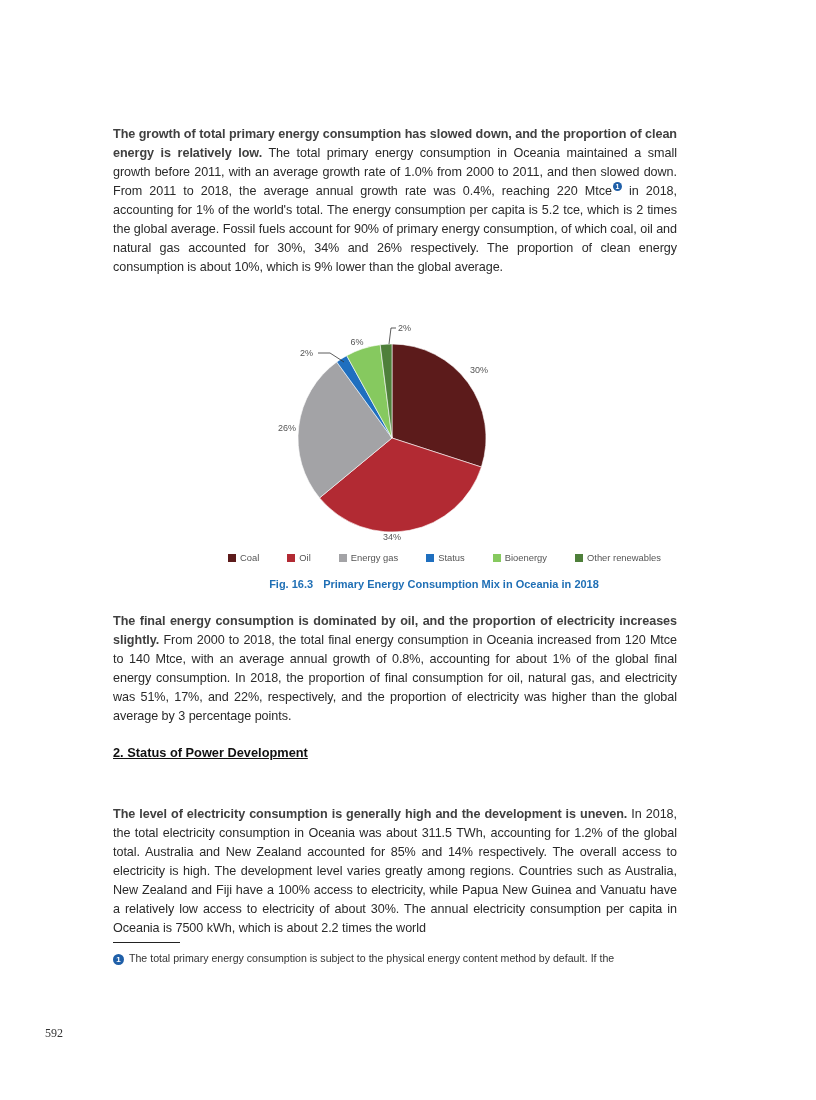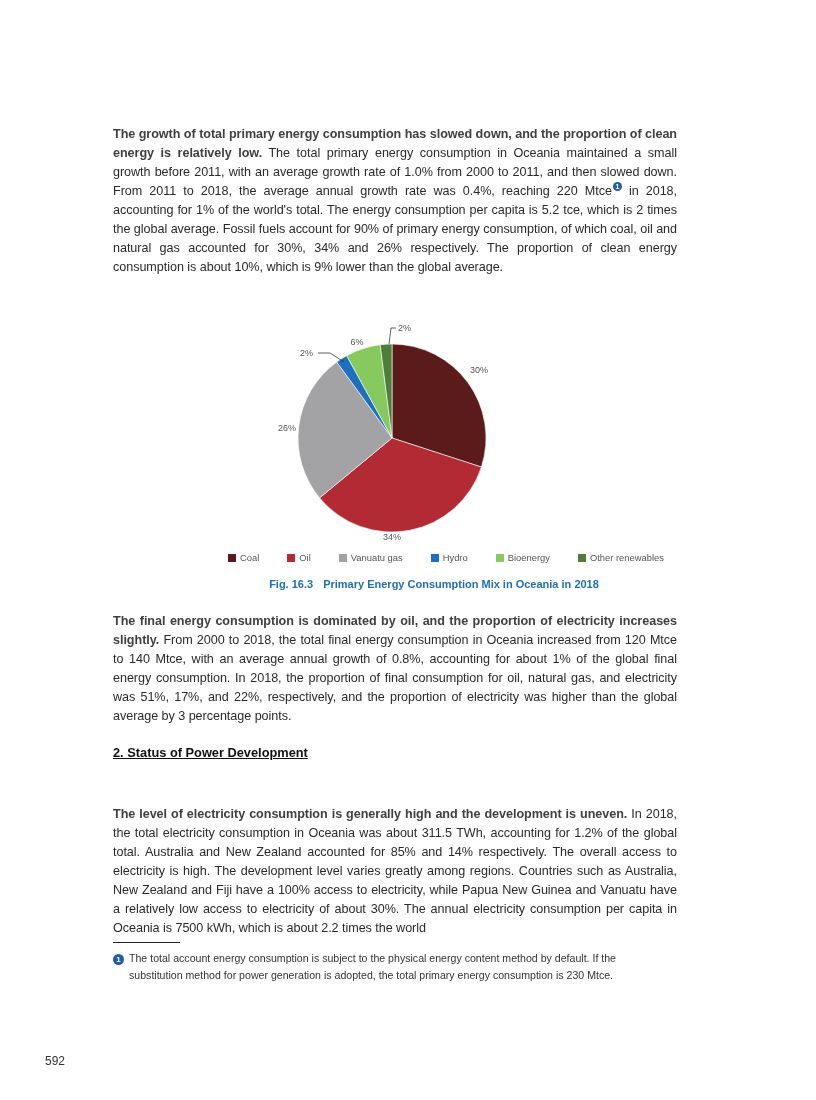--- a/index.html
+++ b/index.html
@@ -13,21 +13,21 @@
   #chart { position: absolute; left: 0; top: 300px; width: 816px; height: 250px; }
   .legend { position: absolute; top: 552px; left: 210px; font-size: 9.4px; color: #555; display: flex; gap: 10px; align-items: center; }
   .legend-item { display: flex; align-items: center; gap: 4px; padding-left: 18px; }
   .swatch { width: 8px; height: 8px; display: inline-block; }
   .caption { position: absolute; top: 578px; left: 0; width: 780px; text-align: center; font-size: 11px; font-weight: bold; color: #1f6fb5; padding-left: 44px; }
   .caption .num { margin-right: 10px; }
   .fn-rule { position: absolute; left: 113px; top: 942px; width: 67px; border-top: 1px solid #222; }
   .footnote { position: absolute; left: 113px; top: 950px; width: 566px; font-size: 10.6px; line-height: 17px; color: #333; }
   .fn-marker { display: inline-block; width: 11px; height: 11px; border-radius: 50%; background: #1f5fa8; color: #fff; font-size: 8px; text-align: center; line-height: 11px; font-weight: bold; margin-right: 5px; vertical-align: 0px; }
   .fn-line2 { padding-left: 16px; display: block; }
-  .page-number { position: absolute; left: 45px; top: 1054px; font-size: 12px; color: #333; }
+  .page-number { position: absolute; left: 45px; top: 1026px; font-size: 12px; color: #333; font-family: Liberation Serif, serif; }
   .sup { display: inline-block; width: 9px; height: 9px; border-radius: 50%; background: #1f5fa8; color: #fff; font-size: 7px; line-height: 9px; text-align: center; vertical-align: 6px; font-weight: bold; margin-left: 1px; }
   .pct-label { font-family: "Liberation Sans", sans-serif; font-size: 9px; fill: #555; }
 </style>
 </head>
 <body>
 
 <div class="para" id="p1">
   <b>The growth of total primary energy consumption has slowed down, and the proportion of clean energy is relatively low.</b><span> The total primary energy consumption in Oceania maintained a small growth before 2011, with an average growth rate of 1.0% from 2000 to 2011, and then slowed down. From 2011 to 2018, the average annual growth rate was 0.4%, reaching 220 Mtce</span><span class="sup">1</span><span> in 2018, accounting for 1% of the world's total. The energy consumption per capita is 5.2 tce, which is 2 times the global average. Fossil fuels account for 90% of primary energy consumption, of which coal, oil and natural gas accounted for 30%, 34% and 26% respectively. The proportion of clean energy consumption is about 10%, which is 9% lower than the global average.</span>
 </div>
 
@@ -56,25 +56,25 @@
     <span class="legend-item">
       <span class="swatch" style="background: rgb(92, 27, 27);"></span>
       <span>Coal</span>
     </span>
     <span class="legend-item">
       <span class="swatch" style="background: rgb(178, 42, 51);"></span>
       <span>Oil</span>
     </span>
     <span class="legend-item">
       <span class="swatch" style="background: rgb(163, 163, 166);"></span>
-      <span>Vanuatu gas</span>
+      <span>Energy gas</span>
     </span>
     <span class="legend-item">
       <span class="swatch" style="background: rgb(31, 111, 191);"></span>
-      <span>Hydro</span>
+      <span>Status</span>
     </span>
     <span class="legend-item">
       <span class="swatch" style="background: rgb(134, 201, 95);"></span>
       <span>Bioenergy</span>
     </span>
     <span class="legend-item">
       <span class="swatch" style="background: rgb(78, 127, 58);"></span>
       <span>Other renewables</span>
     </span>
   </div>
@@ -88,17 +88,16 @@
 </div>
 
 <div class="heading">2. Status of Power Development</div>
 
 <div class="para" id="p3">
   <b>The level of electricity consumption is generally high and the development is uneven.</b><span> In 2018, the total electricity consumption in Oceania was about 311.5 TWh, accounting for 1.2% of the global total. Australia and New Zealand accounted for 85% and 14% respectively. The overall access to electricity is high. The development level varies greatly among regions. Countries such as Australia, New Zealand and Fiji have a 100% access to electricity, while Papua New Guinea and Vanuatu have a relatively low access to electricity of about 30%. The annual electricity consumption per capita in Oceania is 7500 kWh, which is about 2.2 times the world</span>
 </div>
 
 <div class="fn-rule"></div>
 <div class="footnote">
-  <span class="fn-marker">1</span><span>The total account energy consumption is subject to the physical energy content method by default. If the</span>
-  <span class="fn-line2">substitution method for power generation is adopted, the total primary energy consumption is 230 Mtce.</span>
+  <span class="fn-marker">1</span><span>The total primary energy consumption is subject to the physical energy content method by default. If the</span>
 </div>
 
 <div class="page-number">592</div>
 
 </body></html>

